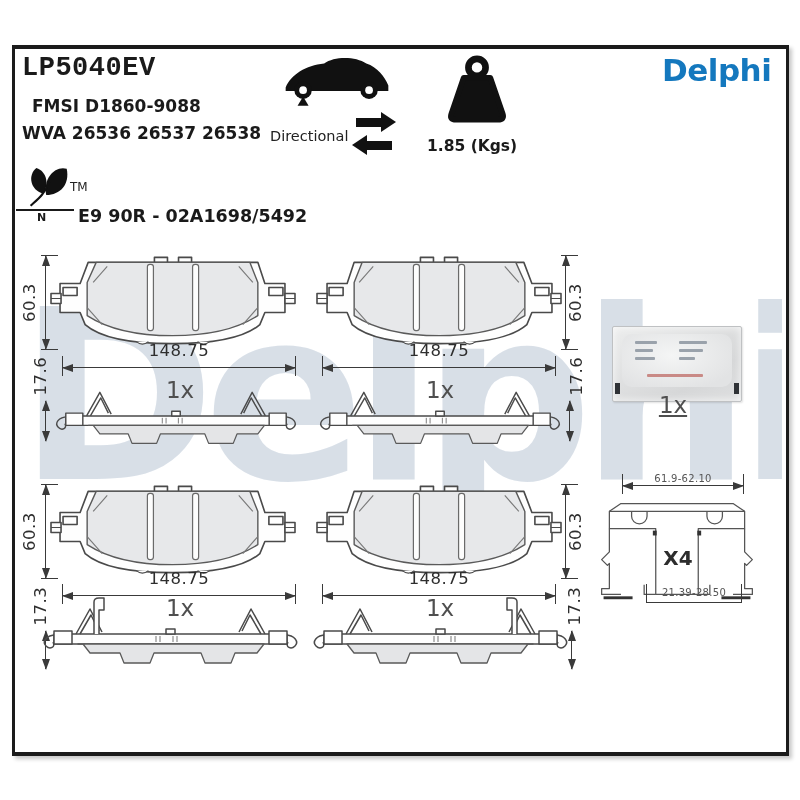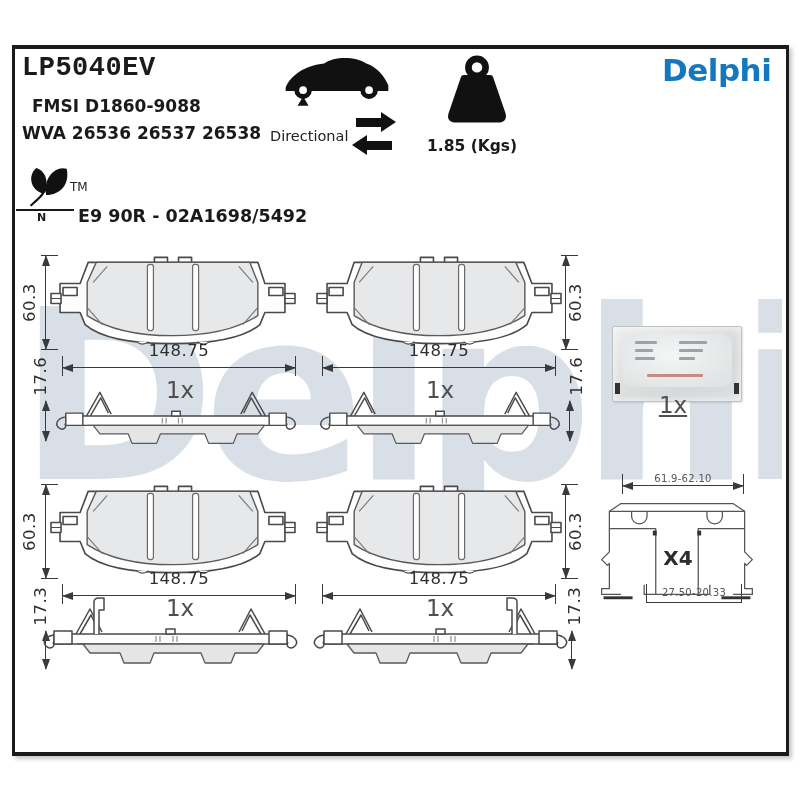--- a/index.html
+++ b/index.html
@@ -343,15 +343,15 @@
       <i class="aL"></i>
       <i class="aR"></i>
       <i class="eL"></i>
       <i class="eR"></i>
     </div>
   <svg class="z" style="left:598px;top:492px;" width="158" height="114">
       <use href="#sym-clip"></use>
     </svg>
   <div class="z" style="left:650px;top:546px;width:56px;text-align:center;font-size:20px;font-weight:bold;color:#2d2d2d;">X4</div>
   <div class="z" style="left:646px;top:584px;width:94px;height:18px;border-left:1.2px solid #3a3a3a;border-right:1.2px solid #3a3a3a;border-bottom:1.5px solid #3a3a3a;">
-    <div class="dimsmall" style="margin-top:3px;">27.50-20.33</div>
+    <div class="dimsmall" style="margin-top:3px;">21.39-28.50</div>
   </div>
 </div>
 
 </body></html>

